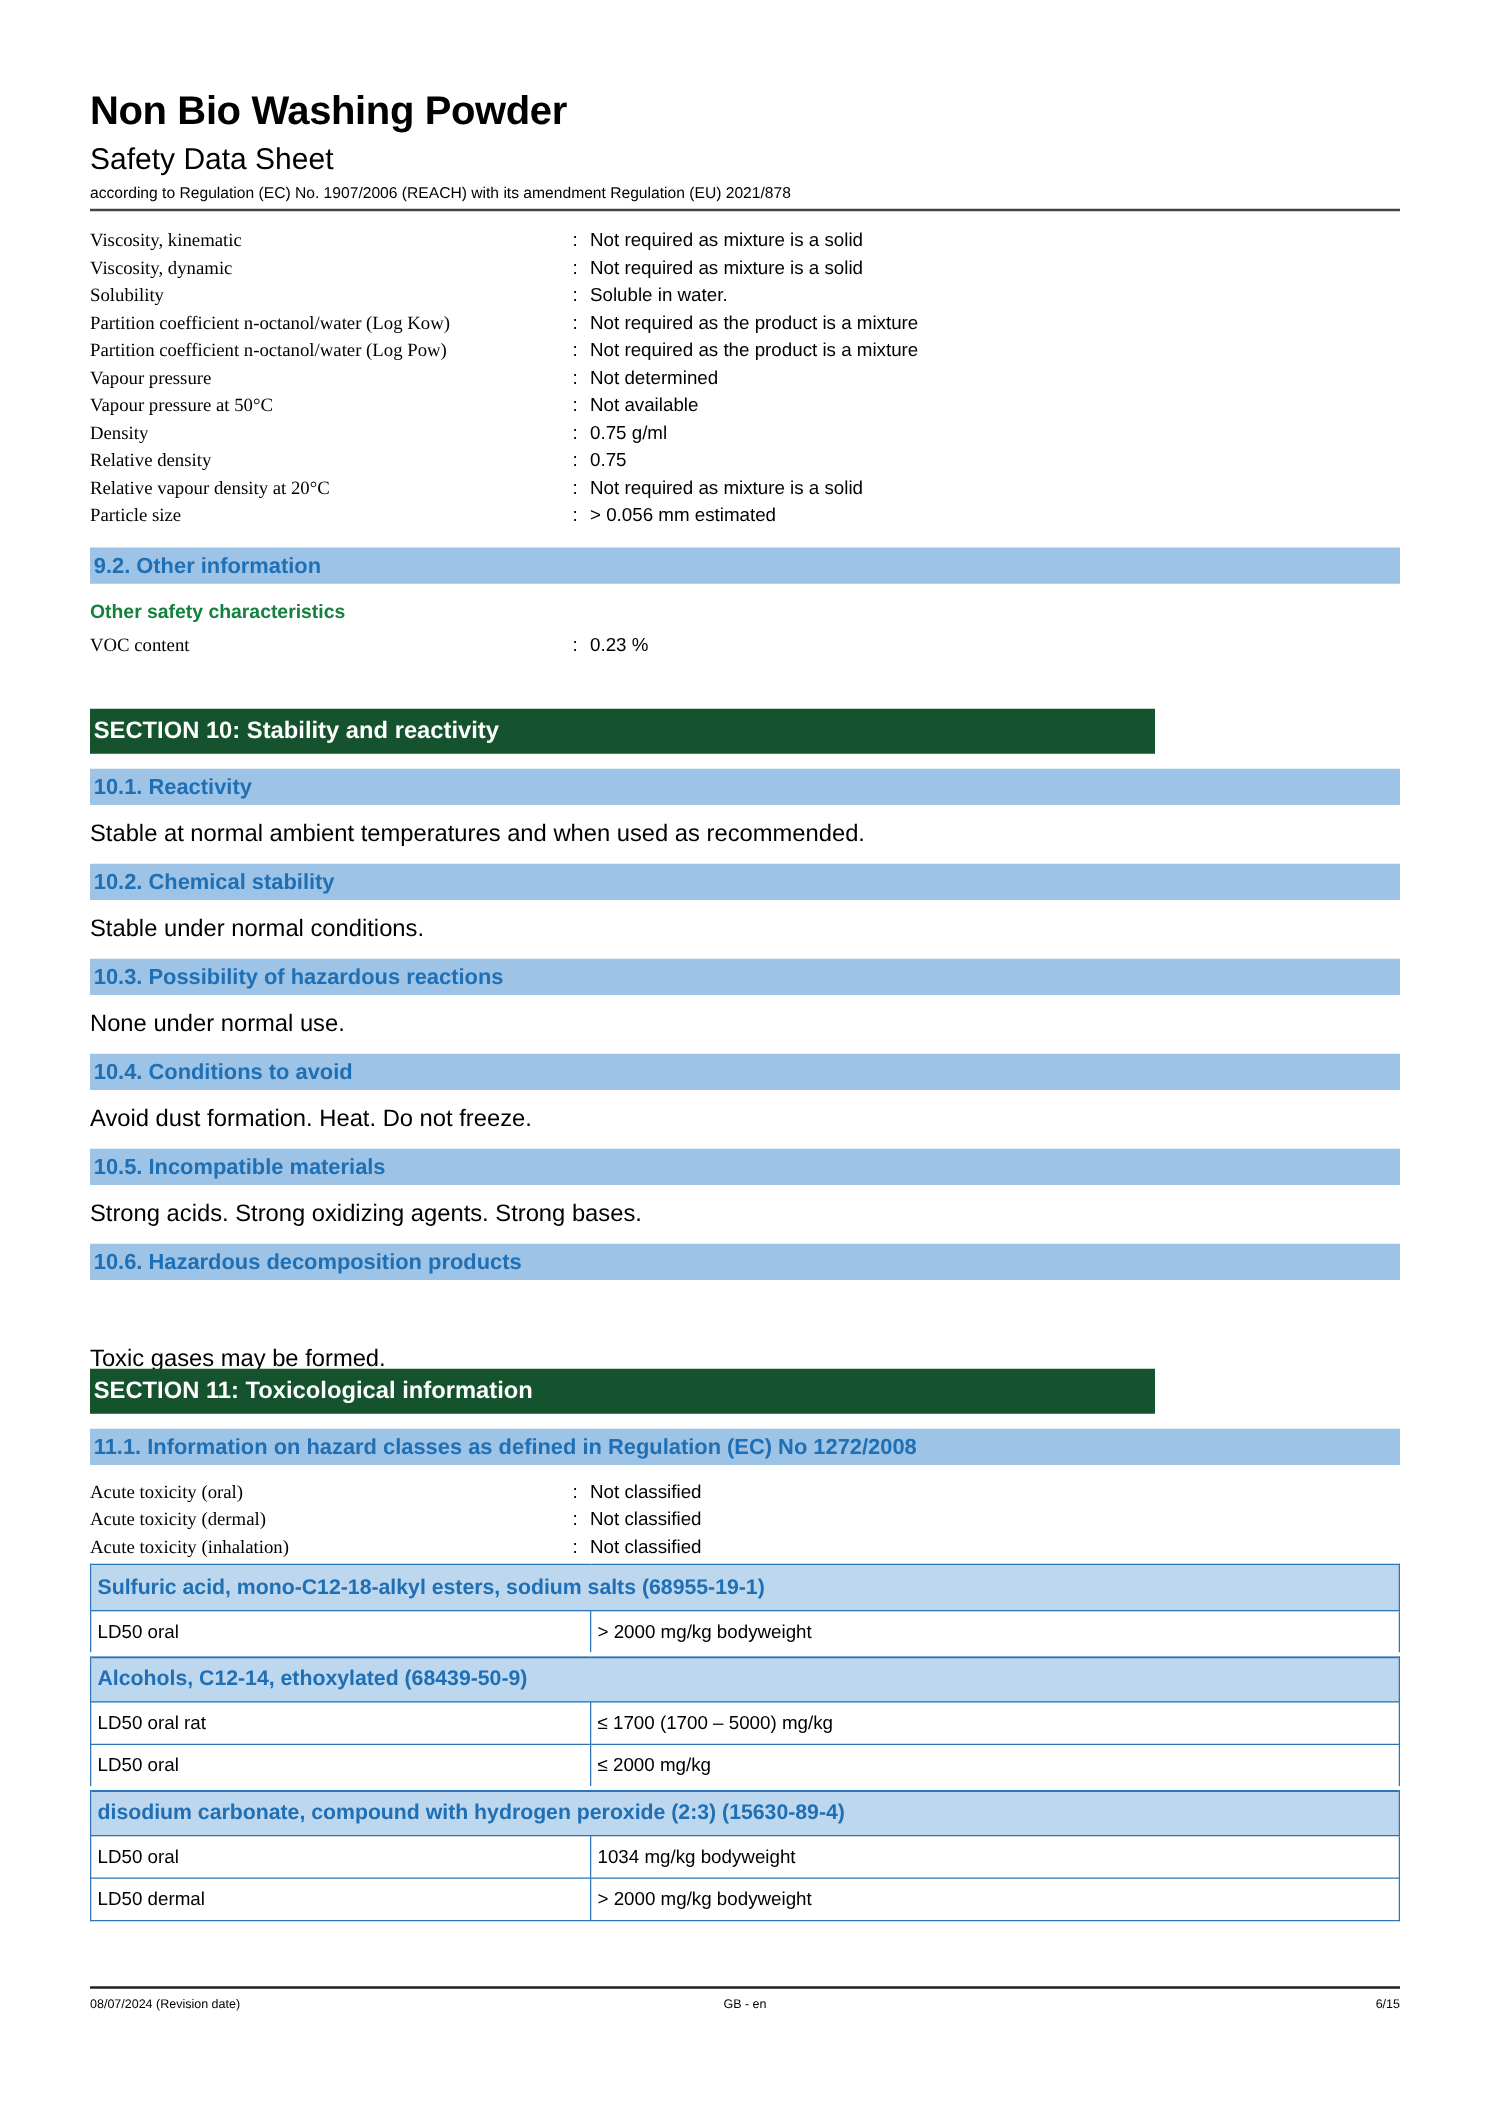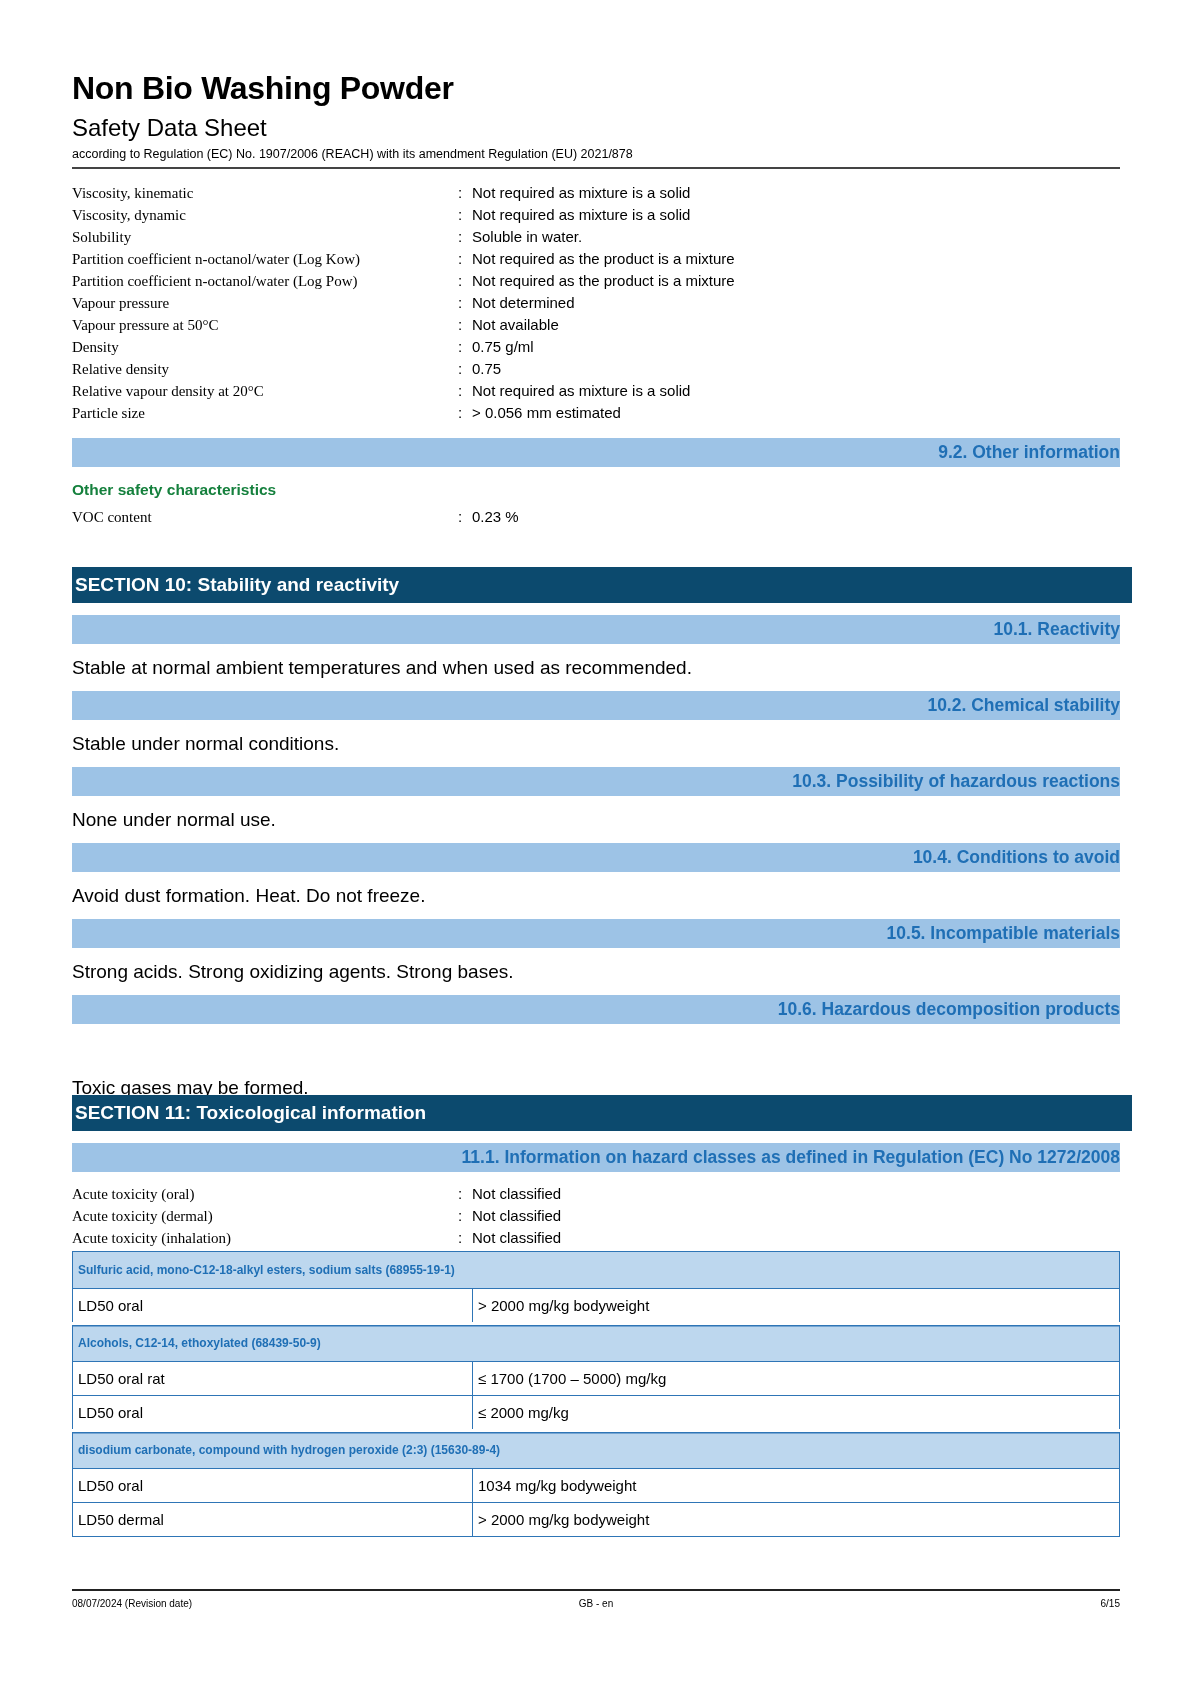--- a/index.html
+++ b/index.html
@@ -14,34 +14,34 @@
   .header-rule { position: absolute; top: 167px; left: 0; width: 1048px; height: 2px; background: #444; }
 
   .kv { position: absolute; left: 0; width: 1048px; font-size: 15px; line-height: 22px; }
   .kv-row { display: flex; height: 22px; }
   .kv-label { width: 380px; white-space: nowrap; font-family: Liberation Serif, serif; }
   .kv-colon { width: 16px; text-align: center; }
   .kv-value { flex: 1; white-space: nowrap; padding-left: 4px; }
 
   .sub-bar {
     position: absolute; left: 0; width: 1048px; height: 29px; background: #9dc3e6;
-    color: #1f6fb5; font-weight: bold; font-size: 17.5px; line-height: 29px; padding-left: 3px; box-sizing: border-box; text-align: right;
+    color: #1f6fb5; font-weight: bold; font-size: 17.5px; line-height: 29px; padding-left: 3px; box-sizing: border-box;
   }
   .sec-bar {
-    position: absolute; left: 0; width: 1060px; height: 36px; background: #0c4a6e;
+    position: absolute; left: 0; width: 852px; height: 36px; background: #14532d;
     color: #ffffff; font-weight: bold; font-size: 19px; line-height: 36px; padding-left: 3px; box-sizing: border-box;
   }
   .subhead { position: absolute; left: 0; color: #15803d; font-weight: bold; font-size: 15.5px; }
   .para { position: absolute; left: 0; font-size: 19px; }
 
   .tox-table { position: absolute; left: 0; width: 1048px; border-collapse: collapse; font-size: 15px; }
   .tox-table td { border: 1.5px solid #2e75b6; padding: 0 5px; height: 33px; }
   .tox-table td.lbl { width: 389px; }
   .tox-table tr.head td {
-    background: #bdd7ee; color: #1f6fb5; font-weight: bold; font-size: 12px; height: 36px;
+    background: #bdd7ee; color: #1f6fb5; font-weight: bold; font-size: 17px; height: 36px;
     border-top: 3px solid #ffffff; box-shadow: inset 0 1.5px 0 #2e75b6; margin-top: 40px;
   }
   .tox-table tr.head:first-child td { border-top: 1.5px solid #2e75b6; box-shadow: none; }
 
   .footer-rule { position: absolute; top: 1589px; left: 0; width: 1048px; height: 2px; background: #222; }
   .footer { position: absolute; top: 1598px; left: 0; width: 1048px; font-size: 10px; display: flex; justify-content: center; }
   .footer span { flex: 1; }
   .footer .mid { text-align: center; }
   .footer .right { text-align: right; }
 </style>

